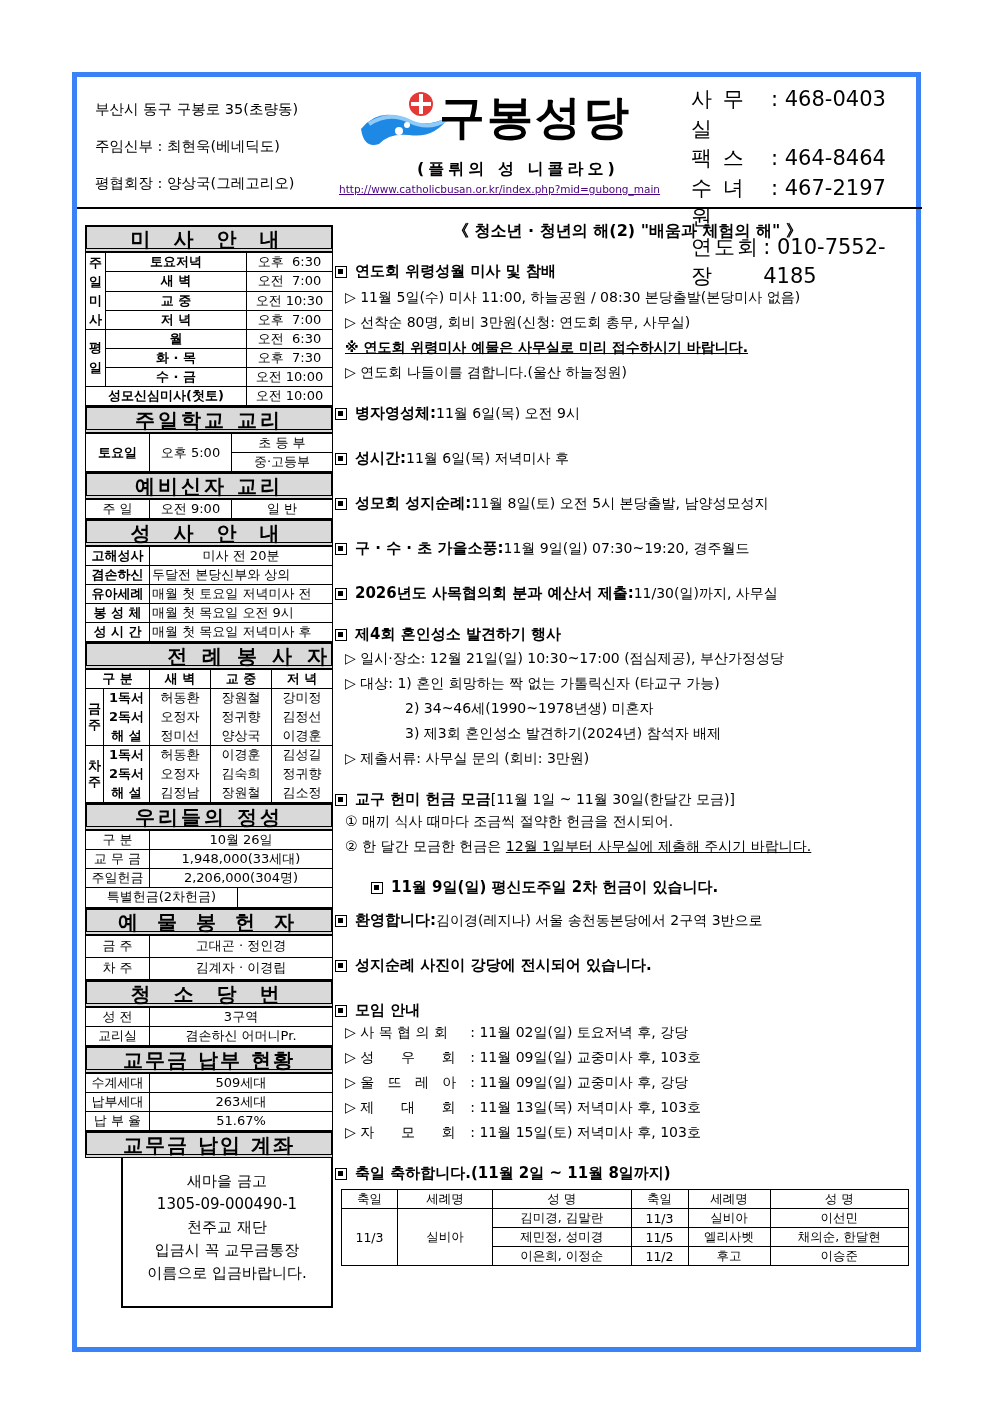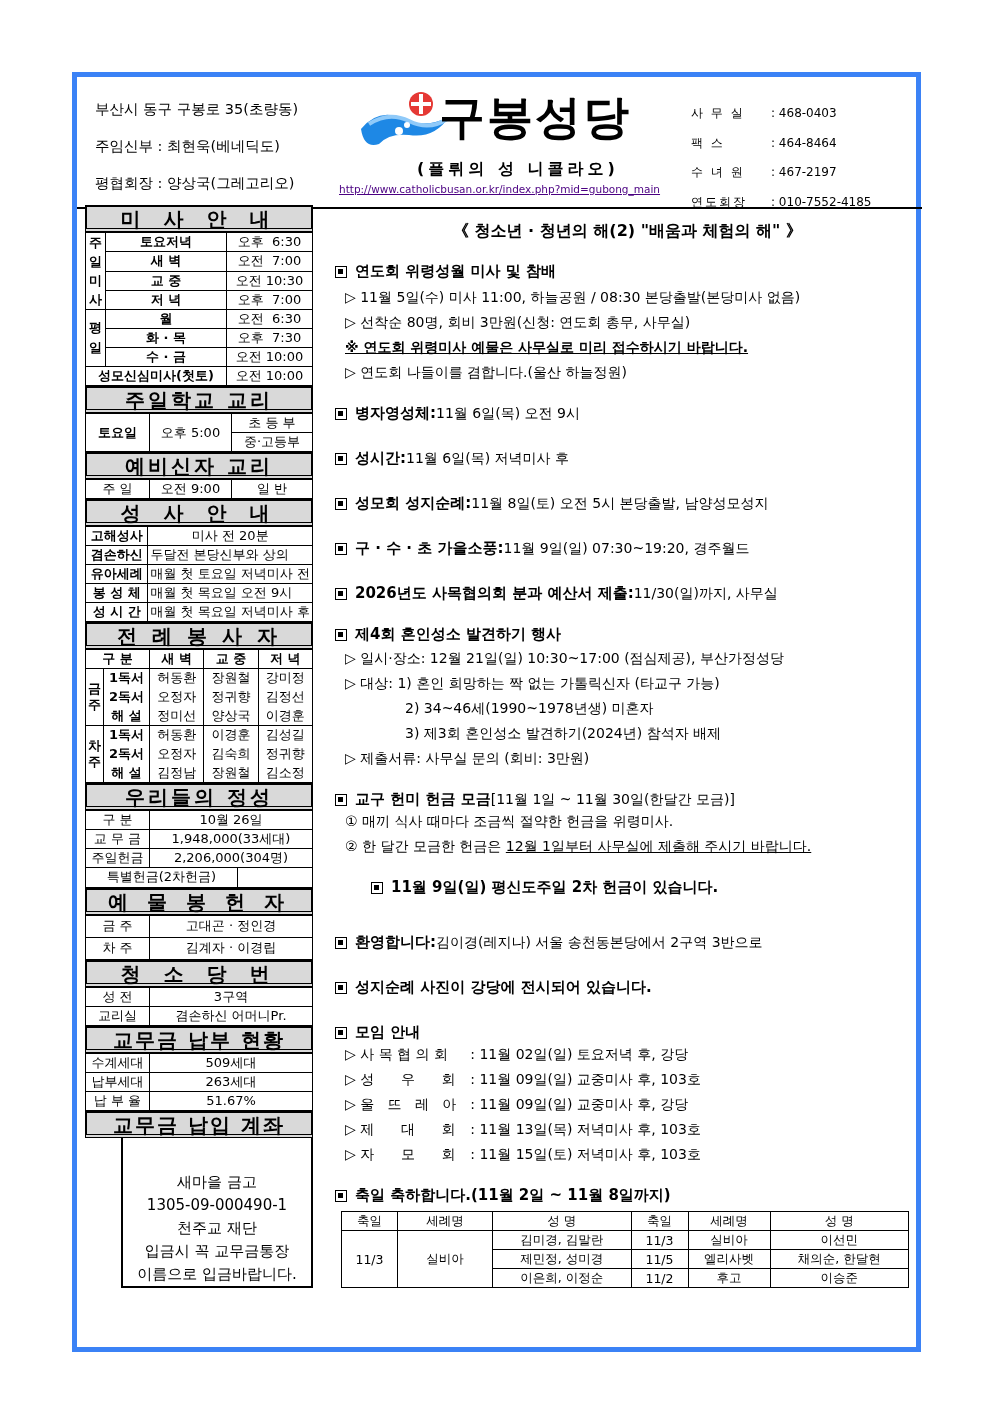--- a/index.html
+++ b/index.html
@@ -5,30 +5,30 @@
   *{box-sizing:border-box;margin:0;padding:0;}
   body{width:992px;height:1403px;background:#fff;font-family:"DejaVu Sans","Liberation Sans",sans-serif;color:#000;position:relative;overflow:hidden;}
   .page{position:absolute;left:72px;top:72px;width:849px;height:1280px;border:5px solid #3b82f6;}
   
   .hdr{position:absolute;left:0;top:0;width:845px;height:132px;border-bottom:2px solid #000;}
   .hdr-left{position:absolute;left:18px;top:14px;font-size:14.5px;line-height:37px;}
   .logo{position:absolute;left:282px;top:12px;width:95px;height:65px;}
   .title{position:absolute;left:362px;top:10px;font-size:46px;font-weight:bold;letter-spacing:2px;font-family:"DejaVu Sans",sans-serif;}
   .subtitle{position:absolute;left:340px;top:82px;font-size:16px;font-weight:bold;letter-spacing:4px;}
   .url{position:absolute;left:262px;top:106px;font-size:10.5px;color:#4b0082;text-decoration:underline;}
-  .hdr-right{position:absolute;left:614px;top:22px;font-size:12px;line-height:29.5px;}
+  .hdr-right{position:absolute;left:614px;top:8px;font-size:21px;line-height:29.5px;}
   .hdr-right .row{display:flex;}
   .hdr-right .lbl{width:80px;letter-spacing:2px;}
   
-  .side{position:absolute;left:8px;top:128px;width:228px;}
+  .side{position:absolute;left:8px;top:148px;width:248px;}
   .side table{width:100%;border-collapse:collapse;font-size:13px;}
   .side td{border:1.5px solid #000;text-align:center;height:19px;padding:0 2px;white-space:nowrap;}
   .sec{background:#d9d9d9;border:2px solid #000;font-size:20px;font-weight:bold;text-align:center;height:27px;line-height:25px;letter-spacing:8px;border-bottom:4px double #000;}
   .b{font-weight:bold;}
-  .acct{border:2px solid #000;border-top:none;height:150px;text-align:center;font-size:15px;line-height:23px;padding-top:33px;margin-left:36px;}
+  .acct{border:2px solid #000;border-top:none;height:150px;text-align:center;font-size:15px;line-height:23px;padding-top:12px;margin-left:36px;}
   
   .main{position:absolute;left:258px;top:140px;width:585px;font-size:14px;}
   .theme{text-align:center;font-size:16px;font-weight:bold;margin-top:4px;margin-bottom:20px;}
   .item-h{font-size:15px;font-weight:bold;display:flex;align-items:center;}
   .item-h .sq{display:inline-block;width:12px;height:12px;border:1.5px solid #000;margin-right:8px;position:relative;}
   .item-h .sq::after{content:"";position:absolute;left:2px;top:2px;width:5px;height:5px;background:#000;}
   .item-h .norm{font-weight:normal;font-size:14px;}
   .line{padding-left:10px;line-height:25px;}
   .ind{padding-left:70px;}
   .u{text-decoration:underline;}
@@ -165,21 +165,21 @@
             <td class="b">봉 성 체</td>
             <td style="text-align:left;">매월 첫 목요일 오전 9시</td>
           </tr>
       <tr>
             <td class="b">성 시 간</td>
             <td style="text-align:left;">매월 첫 목요일 저녁미사 후</td>
           </tr>
     </tbody>
       </table>
 
-    <div class="sec" style="letter-spacing:4px;">전 례 봉 사 자</div>
+    <div class="sec" style="letter-spacing:4px;text-align:right;">전 례 봉 사 자</div>
     <table>
       <tbody>
           <tr>
             <td colspan="2" class="b">구   분</td>
             <td class="b">새   벽</td>
             <td class="b">교   중</td>
             <td class="b">저   녁</td>
           </tr>
       <tr>
             <td rowspan="3" class="b" style="width:18px;white-space:normal;line-height:16px;"><span>금</span><br><span>주</span></td>
@@ -365,25 +365,25 @@
       <div class="line ind">3) 제3회 혼인성소 발견하기(2024년) 참석자 배제</div>
       <div class="line">▷ 제출서류: 사무실 문의 (회비: 3만원)</div>
     </div>
 
     <div class="blk">
       <div class="item-h">
           <span class="sq"></span>
           <span>교구 헌미 헌금 모금</span>
           <span class="norm"> [11월 1일 ~ 11월 30일(한달간 모금)]</span>
         </div>
-      <div class="line">① 매끼 식사 때마다 조금씩 절약한 헌금을 위령미사.</div>
+      <div class="line">① 매끼 식사 때마다 조금씩 절약한 헌금을 전시되어.</div>
       <div class="line"><span>② 한 달간 모금한 헌금은 </span><span class="u">12월 1일부터 사무실에 제출해 주시기 바랍니다.</span></div>
     </div>
 
-    <div class="blk" style="margin-bottom:36px;padding-left:36px;">
+    <div class="blk" style="margin-bottom:14px;padding-left:36px;">
         <div class="item-h">
           <span class="sq"></span>
           <span>11월 9일(일) 평신도주일 2차 헌금이 있습니다.</span>
         </div>
       </div>
     <div class="blk" style="margin-bottom:26px;">
         <div class="item-h">
           <span class="sq"></span>
           <span>환영합니다:</span>
           <span class="norm"> 김이경(레지나) 서울 송천동본당에서 2구역 3반으로</span>

